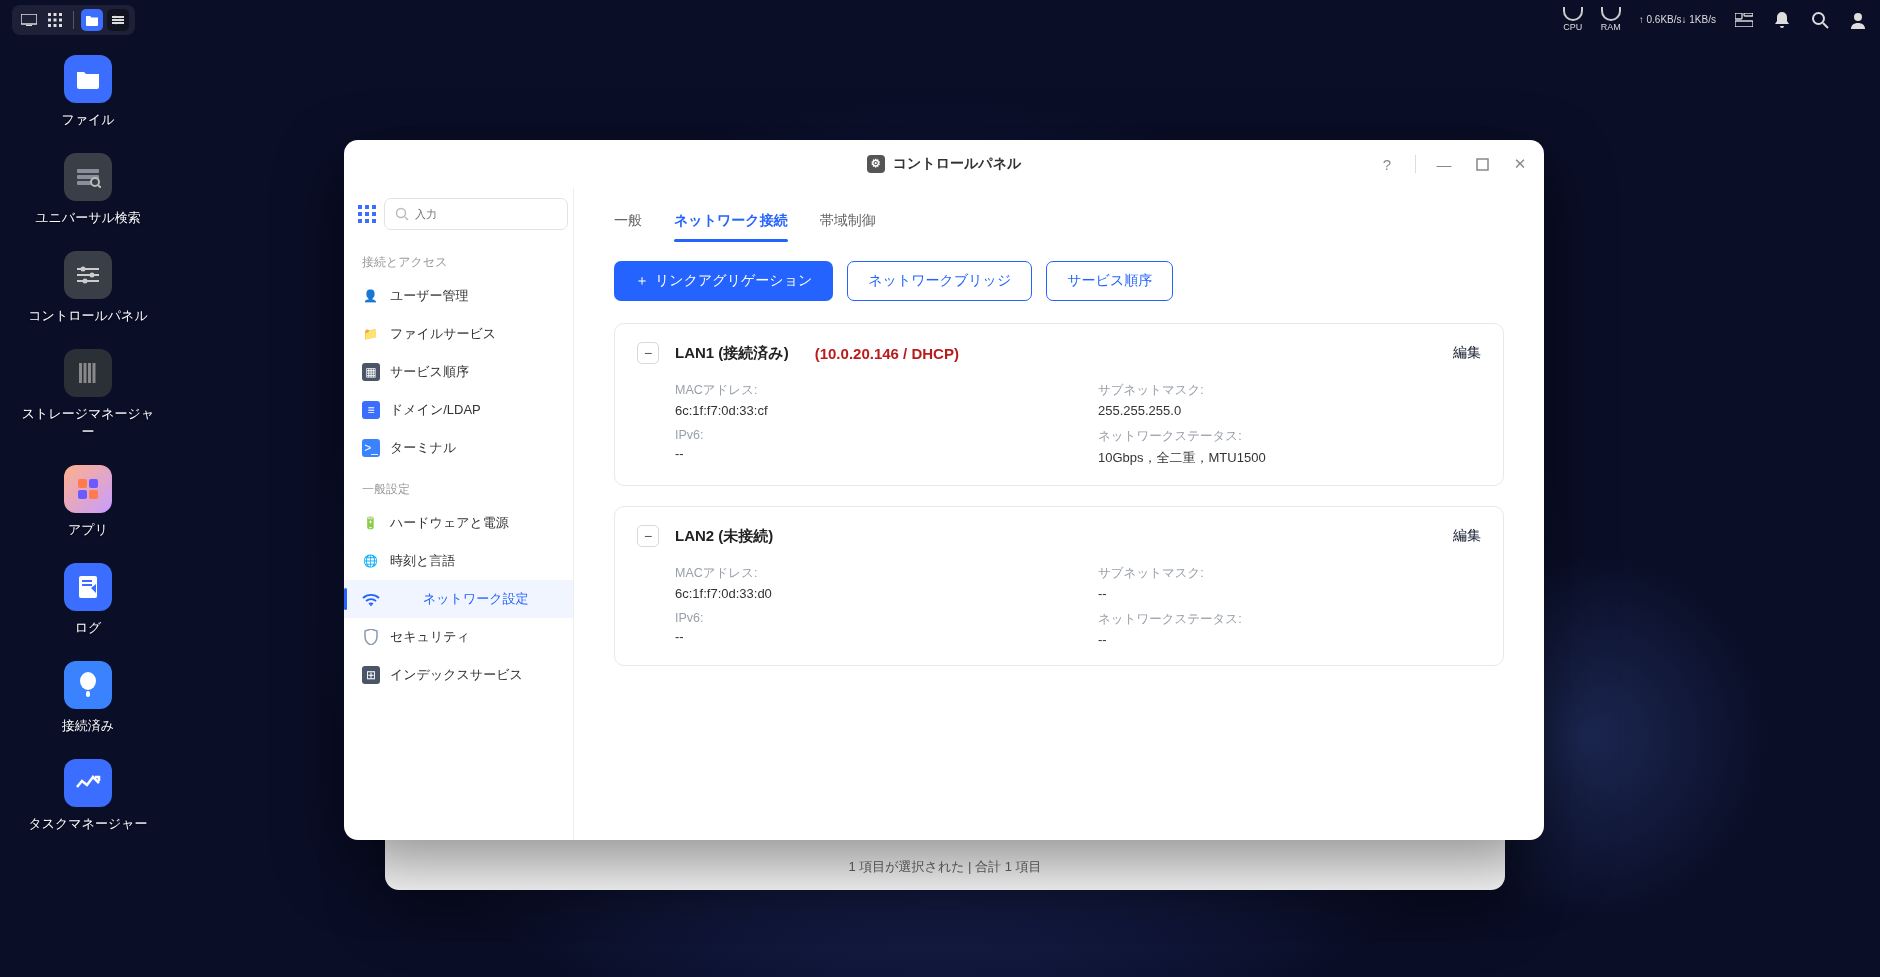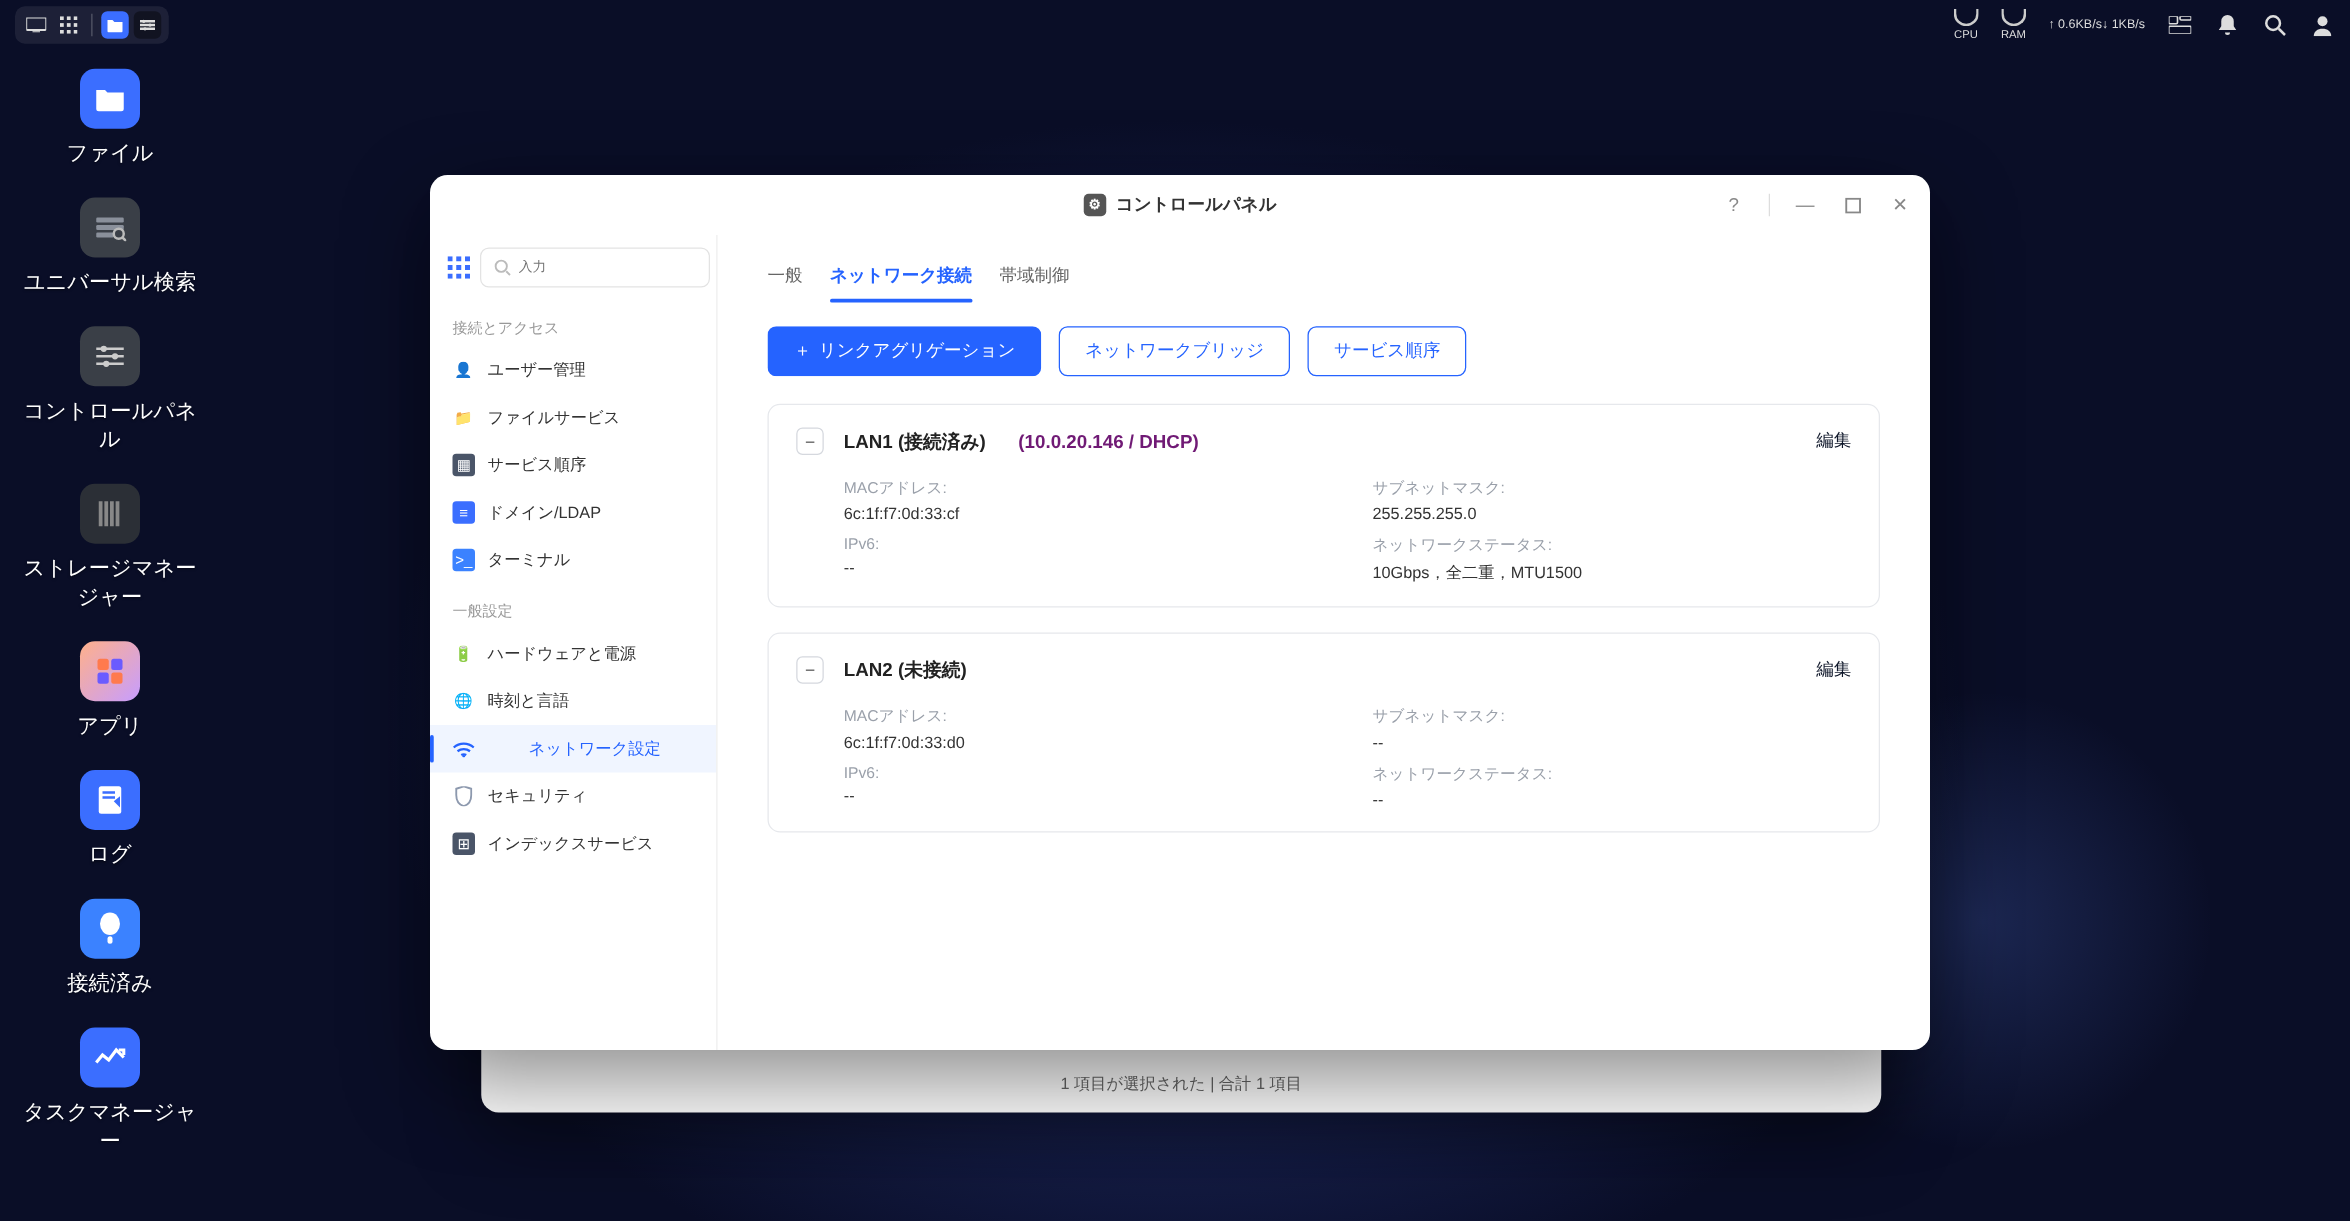--- a/index.html
+++ b/index.html
@@ -16,21 +16,21 @@
 .tb-icon.dark { background:rgba(0,0,0,.4); }
 .tb-right { margin-left:auto; display:flex; align-items:center; gap:18px; color:#ddd; font-size:11px;}
 .tb-stat { display:flex; flex-direction:column; align-items:center; font-size:9px; line-height:1.1;text-align:right; }
 .tb-stat-icon { width:20px; height:14px; border:2px solid #ccc; border-top:none; border-radius:0 0 10px 10px; margin-bottom:2px;}
 .tb-speeds { display:flex; flex-direction:row; font-size:10px; line-height:1.2;}
 .tb-ricon { width:20px; height:20px; display:flex; align-items:center; justify-content:center; cursor:pointer;}
 
 .desktop-icons { position:absolute; top:55px; left:18px; display:flex; flex-direction:column; gap:24px; z-index:5;}
 .dicon { width:140px; display:flex; flex-direction:column; align-items:center; gap:8px; cursor:pointer; }
 .dicon-img { width:48px; height:48px; border-radius:12px; display:flex; align-items:center; justify-content:center; font-size:24px;}
-.dicon-label { color:#fff; font-size:17px; text-align:center; text-shadow:0 1px 2px rgba(0,0,0,.5); }
+.dicon-label { color:#fff; font-size:13px; text-align:center; text-shadow:0 1px 2px rgba(0,0,0,.5); }
 
 .window-back { position:absolute; left:385px; top:170px; width:1120px; height:720px; background:#fff; border-radius:14px; box-shadow:0 20px 60px rgba(0,0,0,.4); z-index:10;}
 .window-back .wb-right { position:absolute; right:0; top:20px; bottom:0; width:40px; display:flex; flex-direction:column; align-items:center; gap:30px; padding-top:10px;}
 .wb-ctrl { width:22px; height:22px; color:#666; cursor:pointer; display:flex; align-items:center; justify-content:center;}
 .wb-footer { position:absolute; bottom:14px; left:0; right:0; text-align:center; font-size:13px; color:#666;}
 
 .window { position:absolute; left:344px; top:140px; width:1200px; height:700px; background:#fff; border-radius:14px; box-shadow:0 25px 70px rgba(0,0,0,.45); z-index:20; display:flex; flex-direction:column;}
 .titlebar { height:48px; display:flex; align-items:center; justify-content:center; position:relative; border-bottom:1px solid transparent;}
 .titlebar-title { display:flex; align-items:center; gap:8px; font-size:14px; font-weight:600; color:#333;}
 .titlebar-icon { width:18px; height:18px; background:#555; border-radius:4px; display:flex; align-items:center; justify-content:center;}
@@ -45,35 +45,35 @@
 .sb-grid { width:28px; height:28px; display:flex; align-items:center; justify-content:center; color:#3b6eff; cursor:pointer;}
 .sb-search { flex:1; height:32px; border:1px solid #e3e3e3; border-radius:7px; display:flex; align-items:center; padding:0 10px; gap:6px; color:#bbb; font-size:13px;}
 .sb-search input { border:none; outline:none; flex:1; font-size:11px; background:transparent;}
 .sb-section { padding:14px 18px 6px; font-size:12px; color:#999;}
 .sb-item { display:flex; align-items:center; gap:10px; padding:10px 18px; font-size:13px; color:#333; cursor:pointer; position:relative;}
 .sb-item.active { color:#2563ff; background:#f0f5ff;gap:43px;}
 .sb-item.active::before { content:""; position:absolute; left:0; top:8px; bottom:8px; width:3px; background:#2563ff; border-radius:2px;}
 .sb-iicon { width:18px; height:18px; border-radius:4px; display:flex; align-items:center; justify-content:center; font-size:12px; flex:none;}
 
 .main { flex:1; padding:18px 40px 24px; overflow:auto;}
-.tabs { display:flex; gap:22px; border-bottom:1px solid transparent; margin-bottom:18px;}
+.tabs { display:flex; gap:32px; border-bottom:1px solid transparent; margin-bottom:18px;}
 .tab { padding:6px 0 12px; font-size:14px; color:#666; cursor:pointer; position:relative;}
 .tab.active { color:#2563ff; font-weight:600;}
 .tab.active::after { content:""; position:absolute; left:0; right:0; bottom:0; height:3px; background:#2563ff; border-radius:2px;}
 
 .btnrow { display:flex; gap:14px; margin-bottom:22px;}
 .btn { height:40px; padding:0 20px; border-radius:7px; font-size:14px; display:flex; align-items:center; gap:6px; cursor:pointer; border:1px solid transparent;}
 .btn.primary { background:#2563ff; color:#fff;}
 .btn.outline { background:#fff; color:#2563ff; border-color:#2563ff;}
 
 .card { border:1px solid #e6e8ec; border-radius:10px; margin-bottom:20px; padding:18px 22px;}
 .card-head { display:flex; align-items:center; gap:16px;}
 .collapse-btn { width:22px; height:22px; border:1px solid #d5d8de; border-radius:5px; display:flex; align-items:center; justify-content:center; color:#555; cursor:pointer; font-size:14px; line-height:1;}
 .card-title { font-size:15px; font-weight:700; color:#222;}
-.card-sub { font-size:15px; font-weight:700; color:#701a75; margin-left:10px;}
+.card-sub { font-size:15px; font-weight:700; color:#b91c1c; margin-left:10px;}
 .card-edit { margin-left:auto; color:#0f172a; font-size:14px; cursor:pointer;}
 .card-body { display:grid; grid-template-columns:1fr 1fr; gap:10px 40px; margin-top:18px; padding-left:38px;}
 .field-label { font-size:12.5px; color:#9aa0aa; margin-bottom:4px;}
 .field-value { font-size:13px; color:#333;}
 
 svg { display:block; }
 </style>
 </head>
 <body>
 

